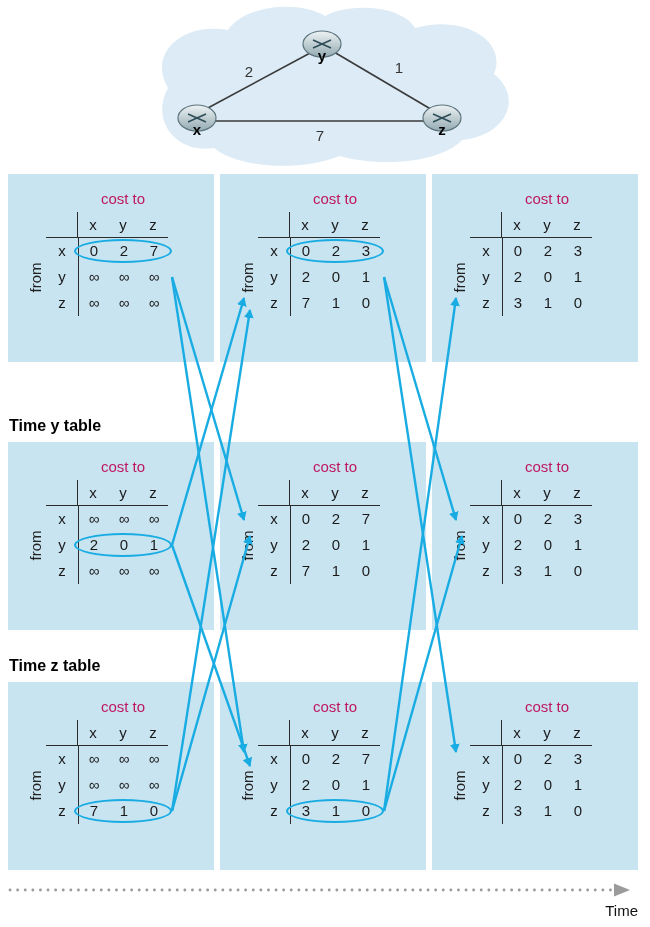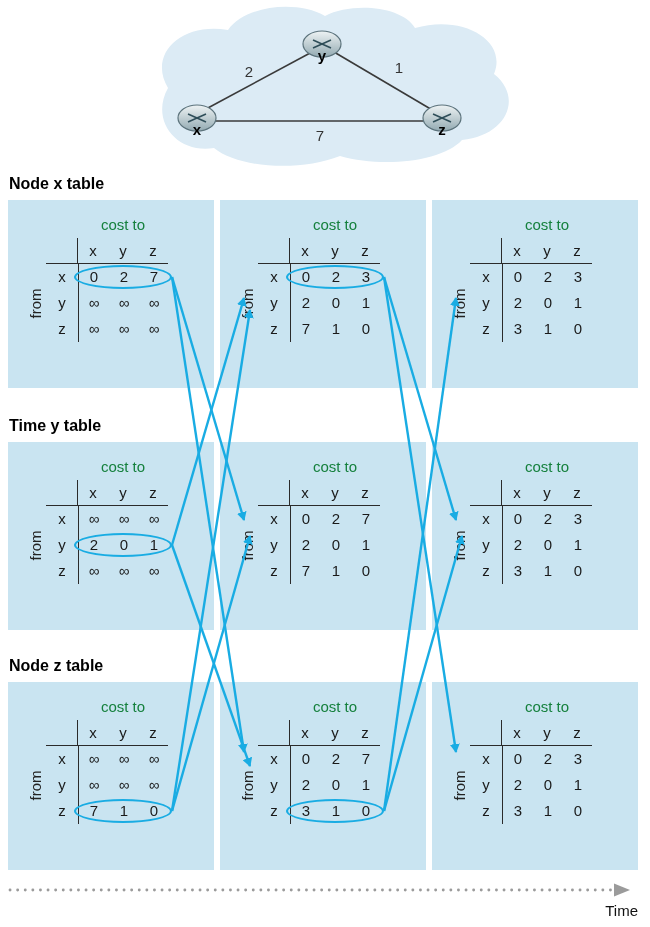--- a/index.html
+++ b/index.html
@@ -14,21 +14,21 @@
   .node-section { position: absolute; left: 0; width: 650px; }
   .sec-0 { top: 174px; } .sec-1 { top: 416px; } .sec-2 { top: 656px; }
   .sec-title { margin: 0 0 6px 9px; font-size: 16px; font-weight: bold; height: 20px; line-height: 20px; color: #000; }
   .panels { display: grid; grid-template-columns: repeat(3, 206px); gap: 6px; padding: 0 8px; }
   .panel { height: 188px; background: #c9e4f1; padding: 14px 0 0 16px; }
 
   .tbl { display: flex; font-size: 15px; }
   .from-col { width: 22px; display: flex; align-items: center; justify-content: center; padding-top: 50px; }
   .from-col span { transform: rotate(-90deg); display: block; color: #222; }
   .main { display: flex; flex-direction: column; }
-  .costto { margin-left: 32px; width: 90px; height: 24px; line-height: 22px; text-align: center; color: #15803d; }
+  .costto { margin-left: 32px; width: 90px; height: 24px; line-height: 22px; text-align: center; color: #be185d; }
   .hdr-row { display: flex; height: 26px; border-bottom: 1.5px solid #2b2b2b; width: 122px; }
   .rl { width: 32px; text-align: center; line-height: 26px; }
   .vals { display: flex; border-left: 1.5px solid #2b2b2b; position: relative; }
   .cell { width: 30px; text-align: center; line-height: 26px; height: 26px; }
   .data-row { display: flex; height: 26px; }
   .oval { display: none; position: absolute; left: -5px; top: 1px; width: 98px; height: 24px;
           border: 2px solid #19ace3; border-radius: 50%; pointer-events: none; }
   .oval.show { display: block; }
 
   .arrows { position: absolute; top: 0; left: 0; pointer-events: none; }
@@ -78,21 +78,20 @@
       <g stroke="#2e4d58" stroke-width="1.5">
         <line x1="-9" y1="-4" x2="9" y2="4"></line>
         <line x1="-9" y1="4" x2="9" y2="-4"></line>
       </g>
       <text class="nodelabel" x="0" y="17">z</text>
     </g>
   </svg>
 
   <div>
   <section class="node-section sec-0">
-    <h2 class="sec-title">Node x table</h2>
     <div class="panels">
   <div class="panel">
     <div class="tbl">
       <div class="from-col">
         <span>from</span>
       </div>
       <div class="main">
         <div class="costto">cost to</div>
         <div class="hdr-row">
           <div class="rl"></div>
@@ -364,21 +363,21 @@
 
           </div>
         </div>
       </div>
     </div>
   </div>
 </div>
   </section>
 
   <section class="node-section sec-2">
-    <h2 class="sec-title">Node z table</h2>
+    <h2 class="sec-title">Time z table</h2>
     <div class="panels">
   <div class="panel">
     <div class="tbl">
       <div class="from-col">
         <span>from</span>
       </div>
       <div class="main">
         <div class="costto">cost to</div>
         <div class="hdr-row">
           <div class="rl"></div>

